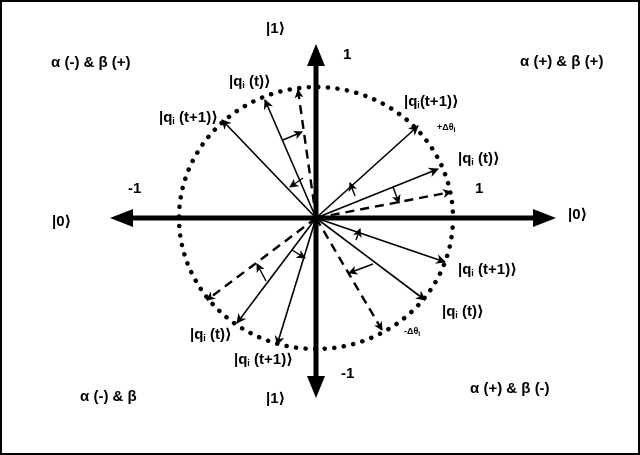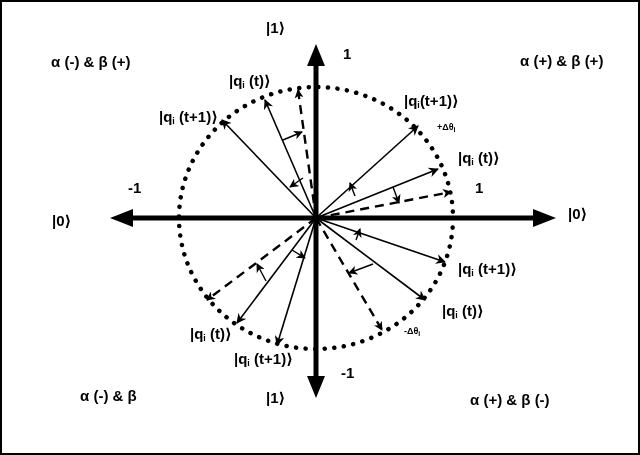--- a/index.html
+++ b/index.html
@@ -81,21 +81,21 @@
 <div class="lbl" style="left:568px; top:206px;">|0⟩</div>
 
 <div class="lbl" style="left:343px; top:46px;">1</div>
 <div class="lbl" style="left:341px; top:365px;">-1</div>
 <div class="lbl" style="left:128px; top:180px;">-1</div>
 <div class="lbl" style="left:475px; top:180px;">1</div>
 
 <div class="lbl" style="left:51px; top:54px;">α (-) &amp; β (+)</div>
 <div class="lbl" style="left:520px; top:53px;">α (+) &amp; β (+)</div>
 <div class="lbl" style="left:80px; top:368px;margin-top:20px;">α (-) &amp; β</div>
-<div class="lbl" style="left:470px; top:392px;">α (+) &amp; β (-)</div>
+<div class="lbl" style="left:470px; top:380px;">α (+) &amp; β (-)</div>
 
 <div class="lbl" style="left:229px; top:73px;"><span>|q</span><span class="sub">i</span><span> (t)⟩</span></div>
 <div class="lbl" style="left:159px; top:109px;"><span>|q</span><span class="sub">i</span><span> (t+1)⟩</span></div>
 <div class="lbl" style="left:404px; top:93px;"><span>|q</span><span class="sub">i</span><span>(t+1)⟩</span></div>
 <div class="lbl" style="left:458px; top:150px;"><span>|q</span><span class="sub">i</span><span> (t)⟩</span></div>
 <div class="lbl" style="left:458px; top:261px;"><span>|q</span><span class="sub">i</span><span> (t+1)⟩</span></div>
 <div class="lbl" style="left:442px; top:303px;"><span>|q</span><span class="sub">i</span><span> (t)⟩</span></div>
 <div class="lbl" style="left:190px; top:326px;"><span>|q</span><span class="sub">i</span><span> (t)⟩</span></div>
 <div class="lbl" style="left:234px; top:351px;"><span>|q</span><span class="sub">i</span><span> (t+1)⟩</span></div>
 

